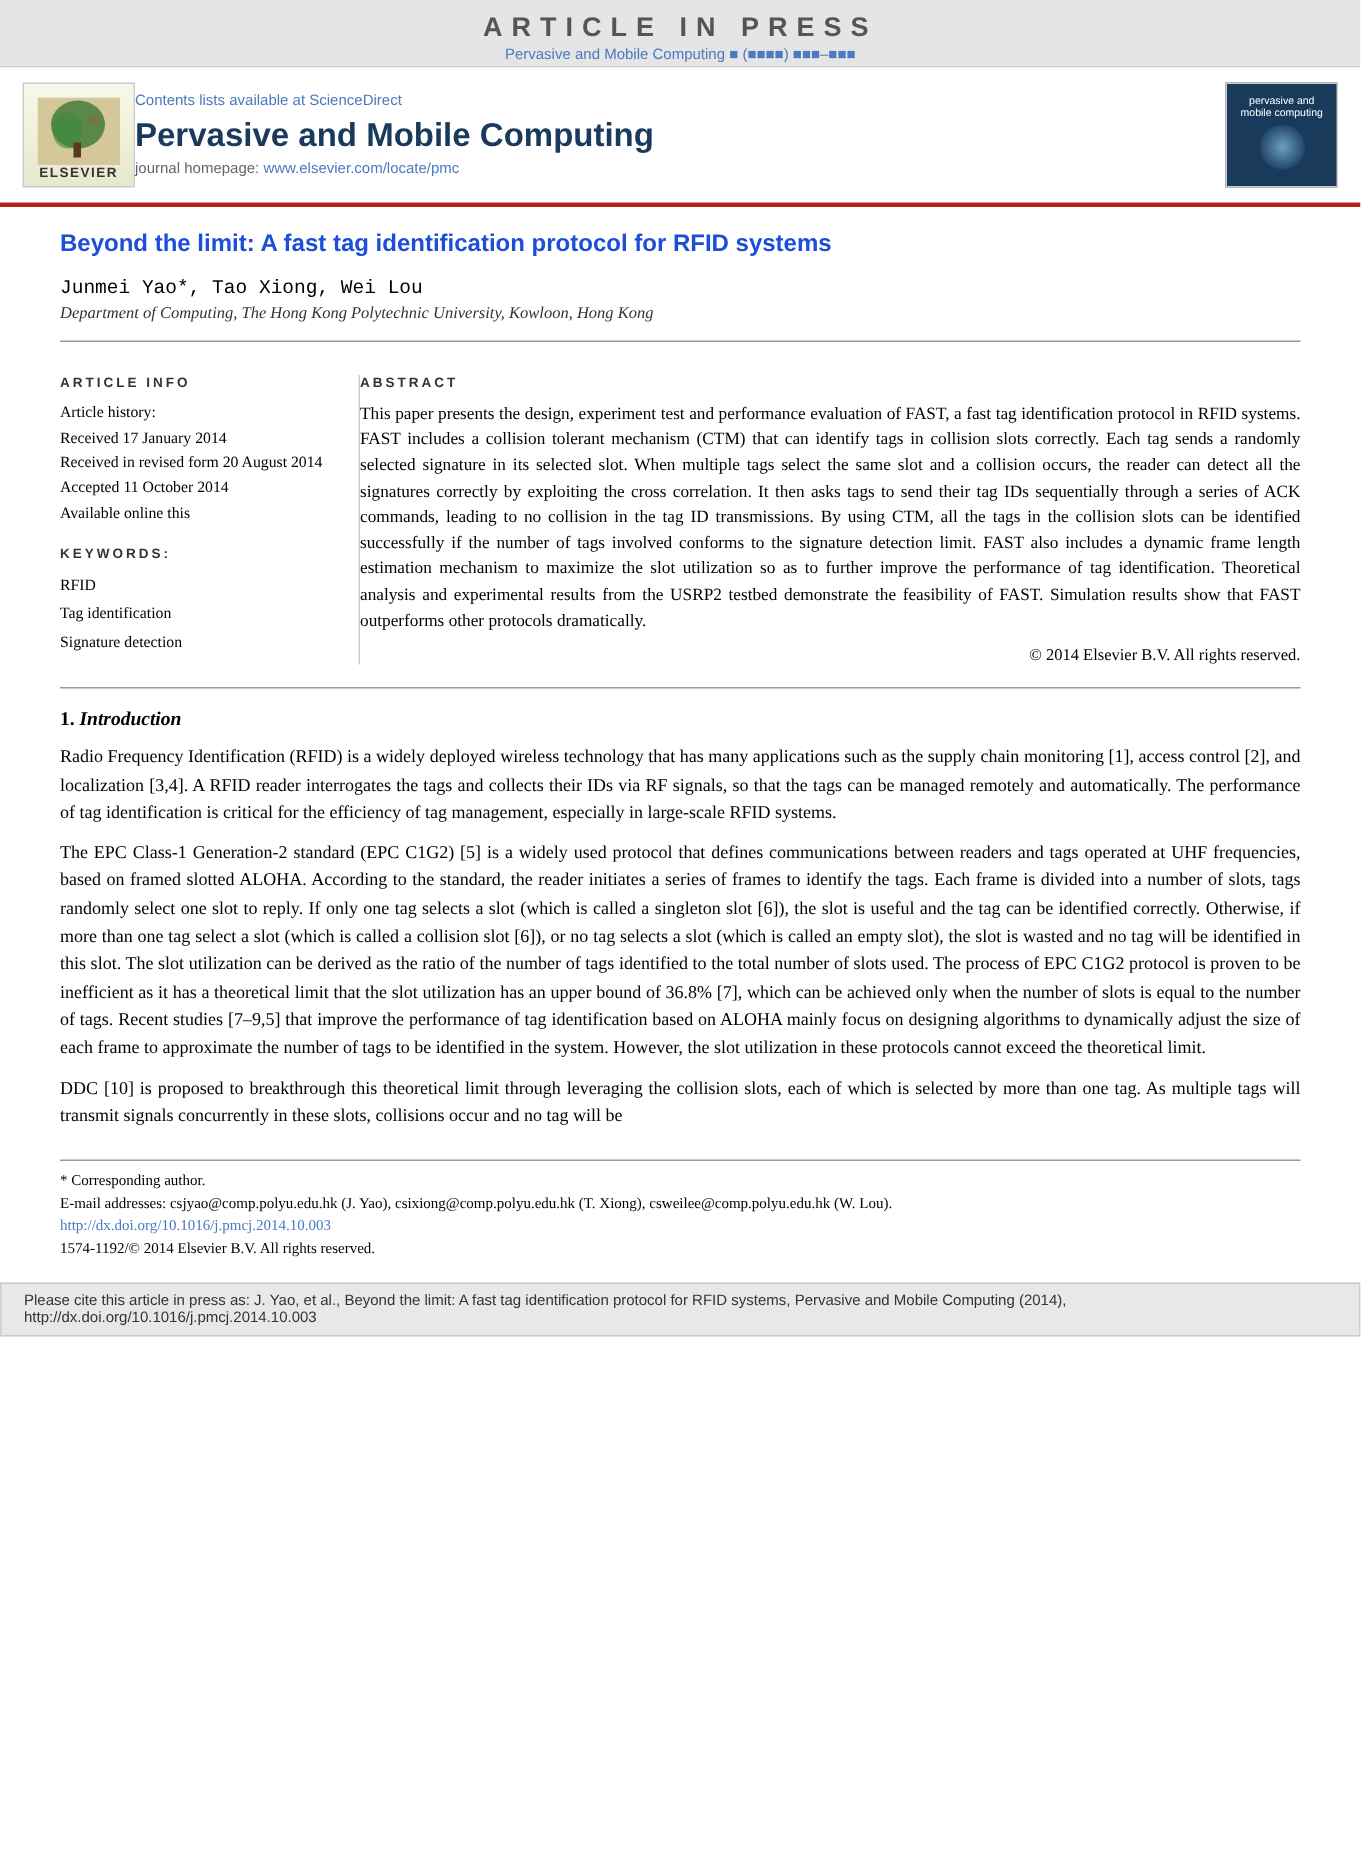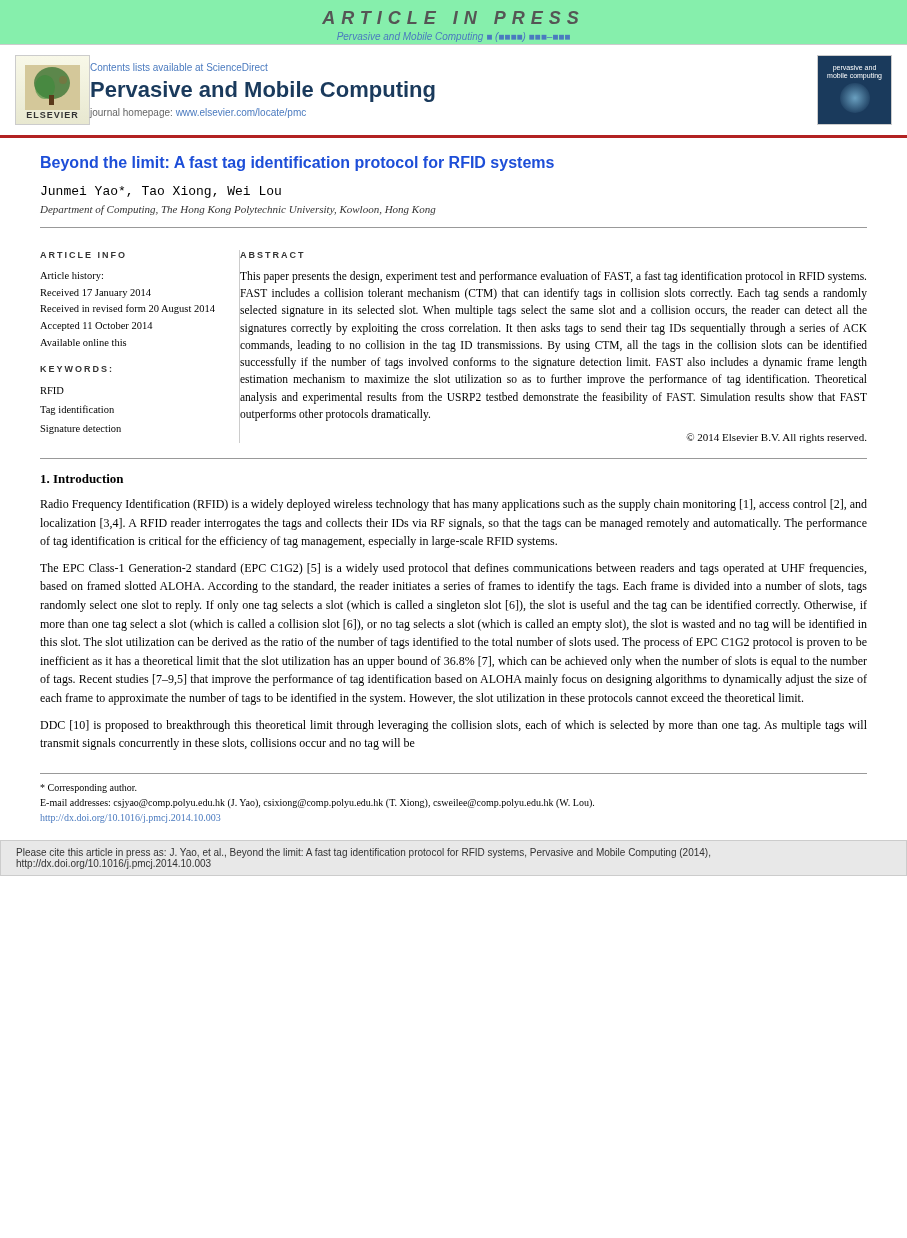--- a/index.html
+++ b/index.html
@@ -7,25 +7,24 @@
       background: #fff;
       font-family: "Times New Roman", Times, serif;
       font-size: 13px;
       color: #000;
       width: 907px;
       min-height: 1238px;
     }
 
     
     .article-in-press-banner {
-      background: #86efac;
+      background: #e5e5e5;
       text-align: center;
       padding: 8px 0 2px 0;
       border-bottom: 1px solid #ccc;
-      font-style: italic;
     }
     .article-in-press-banner .aip-title {
       font-size: 18px;
       font-weight: bold;
       letter-spacing: 6px;
       color: #555;
       font-family: Arial, sans-serif;
     }
     .article-in-press-banner .aip-subtitle {
       font-size: 10px;
@@ -332,32 +331,33 @@
     <div class="col-right">
       <div class="section-label">ABSTRACT</div>
       <div class="abstract-text">This paper presents the design, experiment test and performance evaluation of FAST, a fast tag identification protocol in RFID systems. FAST includes a collision tolerant mechanism (CTM) that can identify tags in collision slots correctly. Each tag sends a randomly selected signature in its selected slot. When multiple tags select the same slot and a collision occurs, the reader can detect all the signatures correctly by exploiting the cross correlation. It then asks tags to send their tag IDs sequentially through a series of ACK commands, leading to no collision in the tag ID transmissions. By using CTM, all the tags in the collision slots can be identified successfully if the number of tags involved conforms to the signature detection limit. FAST also includes a dynamic frame length estimation mechanism to maximize the slot utilization so as to further improve the performance of tag identification. Theoretical analysis and experimental results from the USRP2 testbed demonstrate the feasibility of FAST. Simulation results show that FAST outperforms other protocols dramatically.</div>
       <div class="copyright-line">© 2014 Elsevier B.V. All rights reserved.</div>
     </div>
   </div>
 
   <hr class="divider">
 
   <div class="section-title">
-    <span>1. </span><span style="">Introduction</span>
+    <span>1. </span><span style="font-style:italic;">Introduction</span>
   </div>
 
   <div class="body-text">Radio Frequency Identification (RFID) is a widely deployed wireless technology that has many applications such as the supply chain monitoring [1], access control [2], and localization [3,4]. A RFID reader interrogates the tags and collects their IDs via RF signals, so that the tags can be managed remotely and automatically. The performance of tag identification is critical for the efficiency of tag management, especially in large-scale RFID systems.</div>
   <div class="body-text">
     <span>The EPC Class-1 Generation-2 standard (EPC C1G2) [5] is a widely used protocol that defines communications between readers and tags operated at UHF frequencies, based on framed slotted ALOHA. According to the standard, the reader initiates a series of frames to identify the tags. Each frame is divided into a number of slots, tags randomly select one slot to reply. If only one tag selects a slot (which is called a singleton slot [6]), the slot is useful and the tag can be identified correctly. Otherwise, if more than one tag select a slot (which is called a collision slot [6]), or no tag selects a slot (which is called an empty slot), the slot is wasted and no tag will be identified in this slot. The slot utilization can be derived as the ratio of the number of tags identified to the total number of slots used. The process of EPC C1G2 protocol is proven to be inefficient as it has a theoretical limit that the slot utilization has an upper bound of 36.8% [7], which can be achieved only when the number of slots is equal to the number of tags. Recent studies [7–9,5] that improve the performance of tag identification based on ALOHA mainly focus on designing algorithms to dynamically adjust the size of each frame to approximate the number of tags to be identified in the system. However, the slot utilization in these protocols cannot exceed the theoretical limit.</span>
   </div>
   <div class="body-text">DDC [10] is proposed to breakthrough this theoretical limit through leveraging the collision slots, each of which is selected by more than one tag. As multiple tags will transmit signals concurrently in these slots, collisions occur and no tag will be</div>
 
   <div class="footnote-section">
     <div class="footnote-text">* Corresponding author.</div>
     <div class="footnote-text">E-mail addresses: csjyao@comp.polyu.edu.hk (J. Yao), csixiong@comp.polyu.edu.hk (T. Xiong), csweilee@comp.polyu.edu.hk (W. Lou).</div>
     <div class="footnote-text">
       <a class="footnote-link">http://dx.doi.org/10.1016/j.pmcj.2014.10.003</a>
     </div>
+    <div class="footnote-text">1574-1192/© 2014 Elsevier B.V. All rights reserved.</div>
   </div>
 
 </div>
 
 <div class="page-bottom-cite">Please cite this article in press as: J. Yao, et al., Beyond the limit: A fast tag identification protocol for RFID systems, Pervasive and Mobile Computing (2014), http://dx.doi.org/10.1016/j.pmcj.2014.10.003</div>
 
 </body></html>

